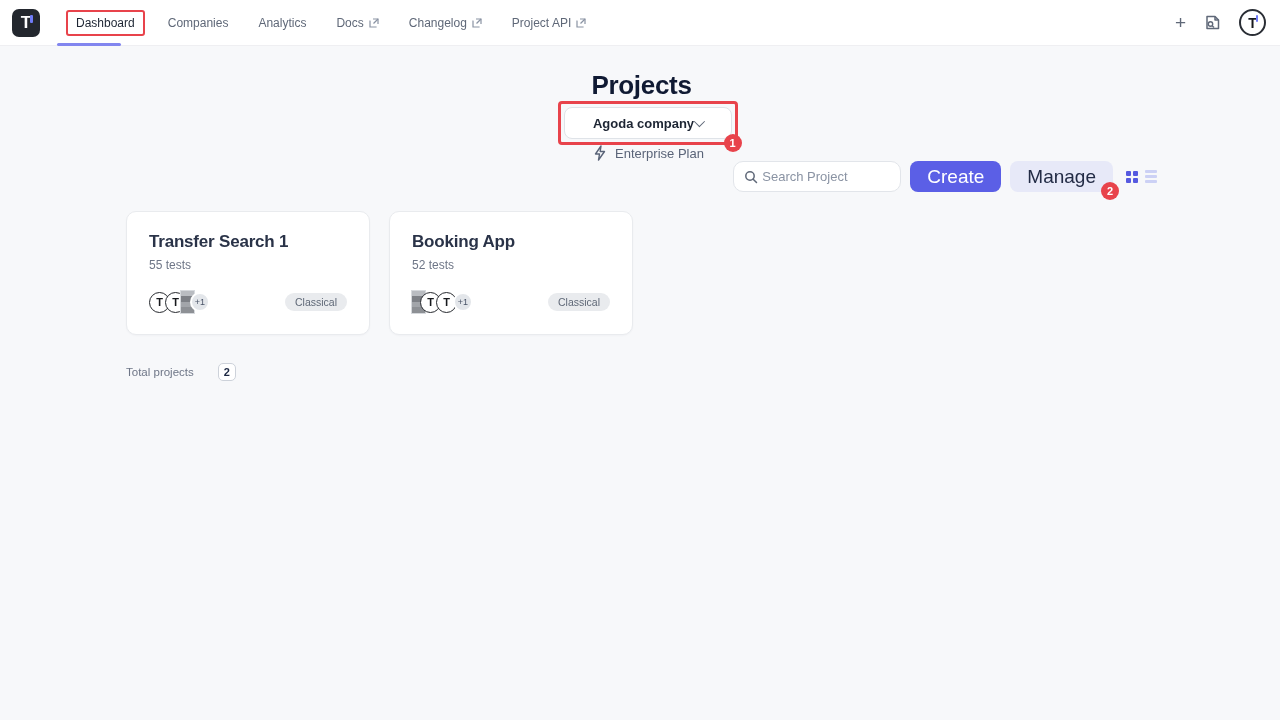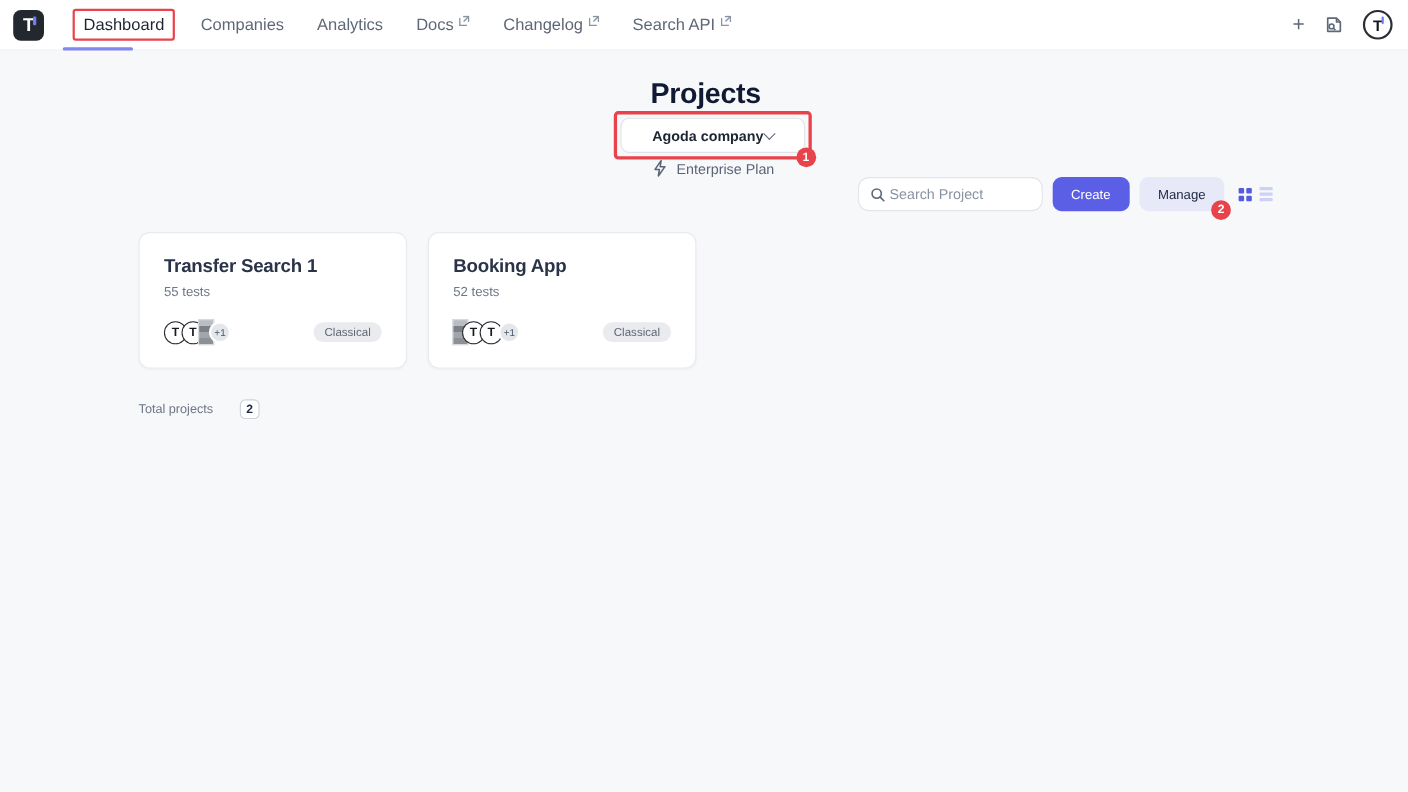--- a/index.html
+++ b/index.html
@@ -44,24 +44,25 @@
     border-radius: 1px;
   }
 
   .nav-links {
     display: flex;
     align-items: center;
     margin-left: 16px;
     gap: 0;
   }
   .nav-item {
-    font-size: 15px;
+    font-size: 12px;
     color: #5f6878;
     padding: 8px 15px;
     display: flex;
+    align-items: center;
     gap: 5px;
     cursor: pointer;
     white-space: nowrap;
   }
   .nav-item.active { color: #1d2533; font-weight: 500; }
 
   .annotated-tab {
     border: 2.5px solid #e8434b;
     border-radius: 3px;
     padding: 4px 8px;
@@ -208,21 +209,21 @@
     width: 100%;
     background: transparent;
     font-family: "Liberation Sans", sans-serif;
   }
   .search-box input::placeholder { color: #8a93a3; }
 
   .btn {
     height: 31px;
     border: none;
     border-radius: 8px;
-    font-size: 12px;
+    font-size: 19px;
     font-weight: 500;
     padding: 0 17px;
     cursor: pointer;
     font-family: "Liberation Sans", sans-serif;
   }
   .btn-create { background: #5b5fe6; color: #ffffff; }
   .btn-manage-wrap { position: relative; }
   .btn-manage { background: #e7e9f8; color: #222b45; }
   .step-badge.two { right: -6px; bottom: -8px; }
 
@@ -379,21 +380,21 @@
       <span>Changelog</span>
       <span>
         <svg width="10" height="10" viewBox="0 0 10 10">
             <path d="M1.5 3h-0.5v6h6v-0.5" fill="none" stroke="#8a93a3" stroke-width="1.2"></path>
             <path d="M4 1h5v5" fill="none" stroke="#8a93a3" stroke-width="1.2"></path>
             <path d="M9 1L4.5 5.5" stroke="#8a93a3" stroke-width="1.2"></path>
           </svg>
       </span>
     </span>
     <span class="nav-item">
-      <span>Search API</span>
+      <span>Project API</span>
       <span>
         <svg width="10" height="10" viewBox="0 0 10 10">
             <path d="M1.5 3h-0.5v6h6v-0.5" fill="none" stroke="#8a93a3" stroke-width="1.2"></path>
             <path d="M4 1h5v5" fill="none" stroke="#8a93a3" stroke-width="1.2"></path>
             <path d="M9 1L4.5 5.5" stroke="#8a93a3" stroke-width="1.2"></path>
           </svg>
       </span>
     </span>
   </nav>
 

